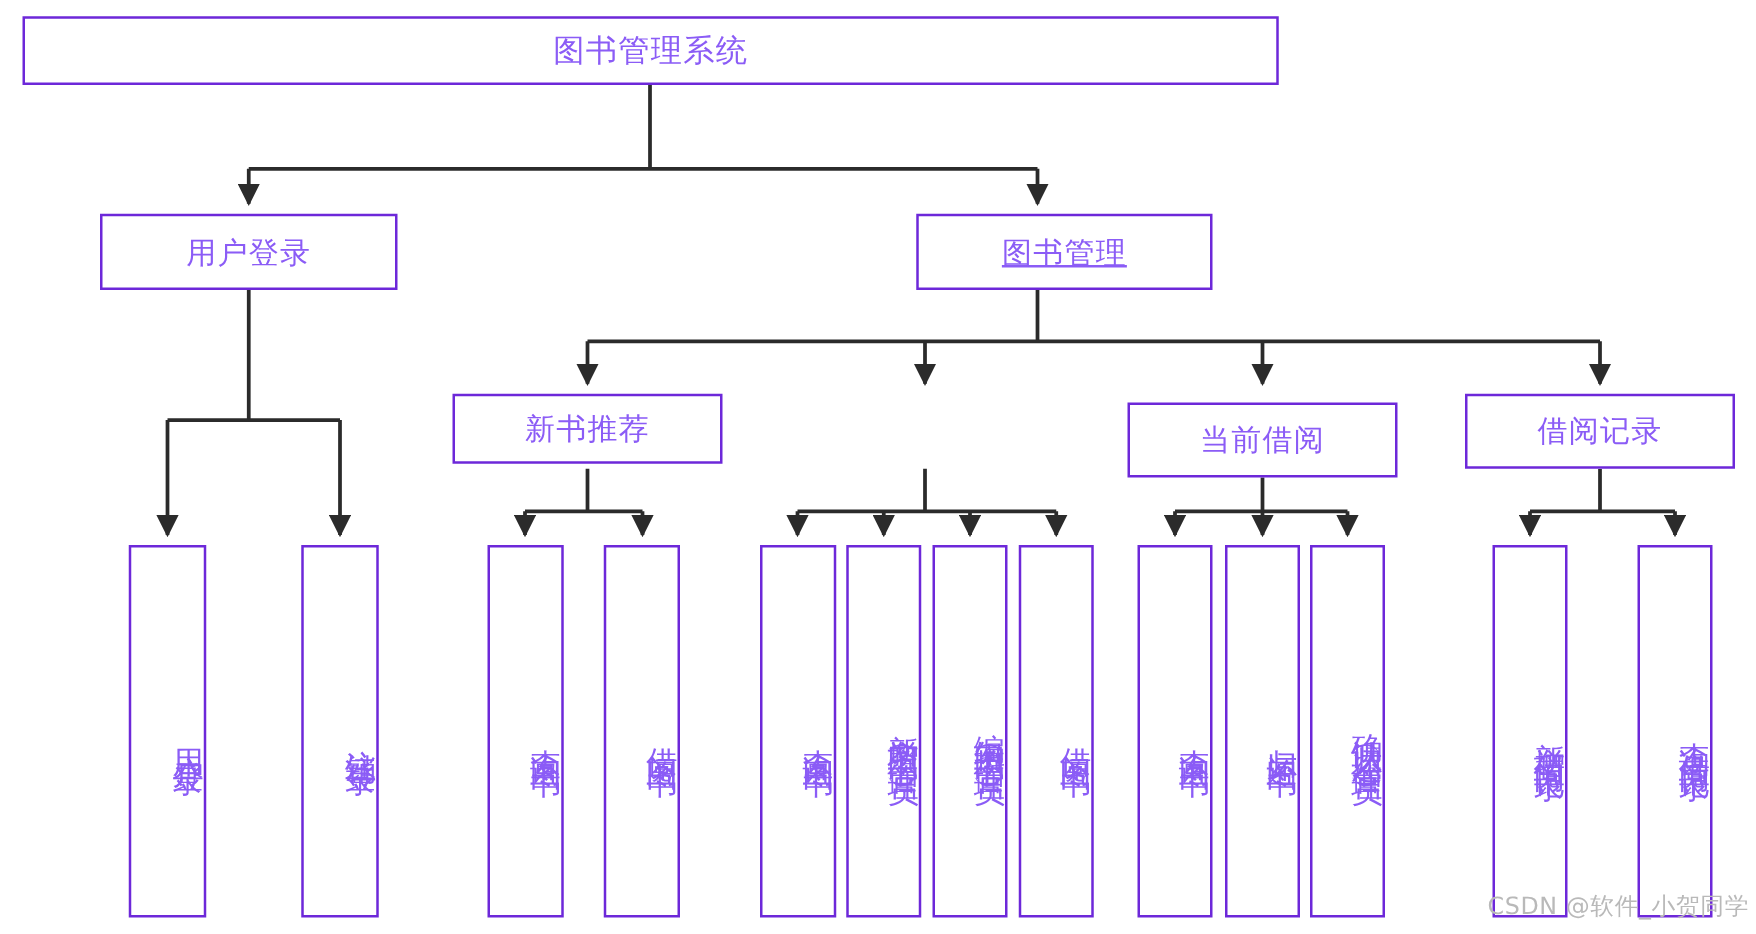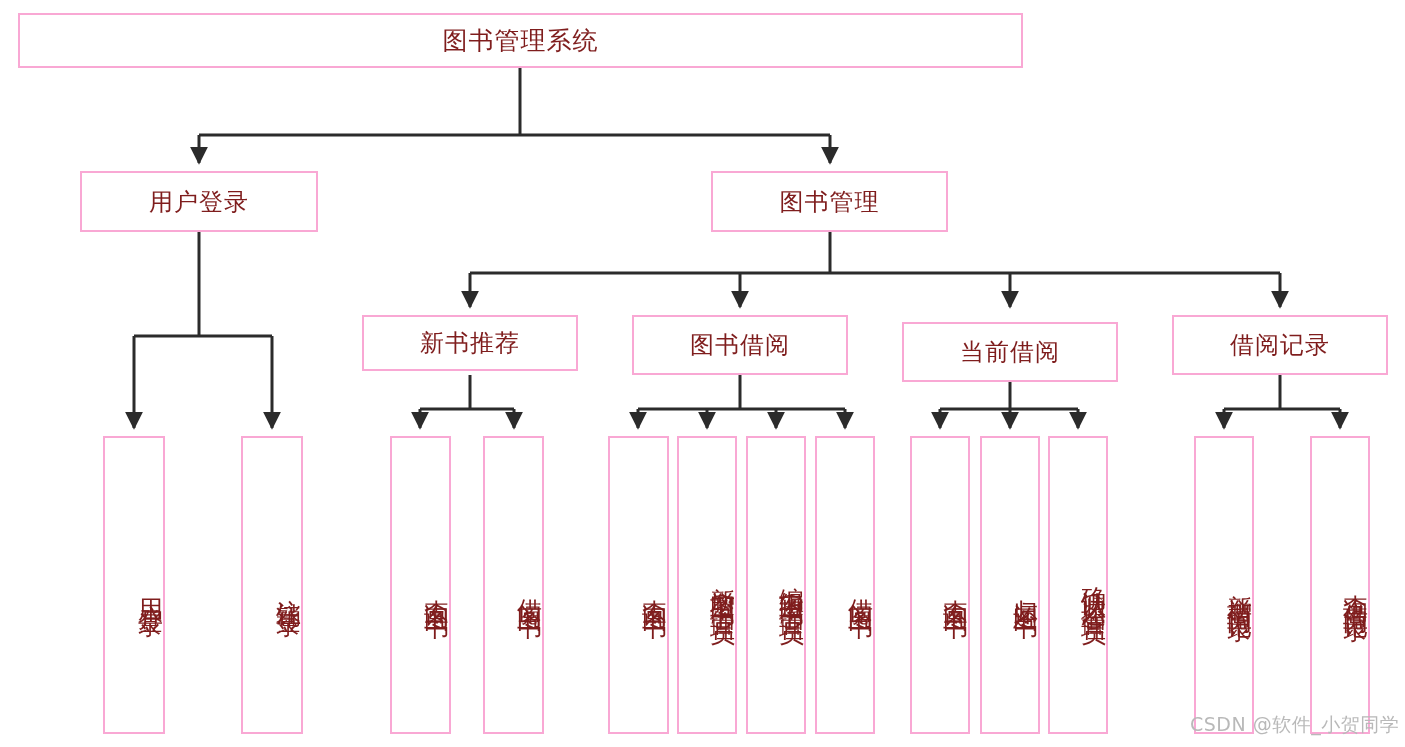--- a/index.html
+++ b/index.html
@@ -22,25 +22,25 @@
     left: 0;
     top: 0;
     width: 1405px;
     height: 747px;
     pointer-events: none;
   }
   .node {
     position: absolute;
     box-sizing: border-box;
     background: #ffffff;
-    border: 2px solid #f9a8d4;
+    border: 2px solid #6d28d9;
     display: flex;
     align-items: center;
     justify-content: center;
-    color: #7f1d1d;
+    color: #8b5cf6;
   }
   .node.horiz {
     font-size: 24px;
     letter-spacing: 1px;
   }
   .node.vert {
     writing-mode: vertical-rl;
     text-orientation: upright;
     font-size: 25px;
     letter-spacing: 5px;
@@ -120,29 +120,26 @@
     </g>
   </svg>
 
   <div class="node horiz root" style="left:18px; top:13px; width:1005px; height:55px;">
     <span>图书管理系统</span>
   </div>
 
   <div class="node horiz" style="left:80px; top:171px; width:238px; height:61px;">
     <span>用户登录</span>
   </div>
-  <div class="node horiz" style="left:711px; top:171px; width:237px; height:61px;">
+  <div class="node horiz" style="left:733px; top:171px; width:237px; height:61px;text-decoration:underline;">
     <span>图书管理</span>
   </div>
 
   <div class="node horiz" style="left:362px; top:315px; width:216px; height:56px;">
     <span>新书推荐</span>
-  </div>
-  <div class="node horiz" style="left:632px; top:315px; width:216px; height:60px;">
-    <span>图书借阅</span>
   </div>
   <div class="node horiz" style="left:902px; top:322px; width:216px; height:60px;">
     <span>当前借阅</span>
   </div>
   <div class="node horiz" style="left:1172px; top:315px; width:216px; height:60px;font-family:Liberation Serif, serif;">
     <span>借阅记录</span>
   </div>
 
   <div class="node vert" style="left:103px; top:436px; width:62px; height:298px;">
     <span class="vlabel">用户登录</span>

